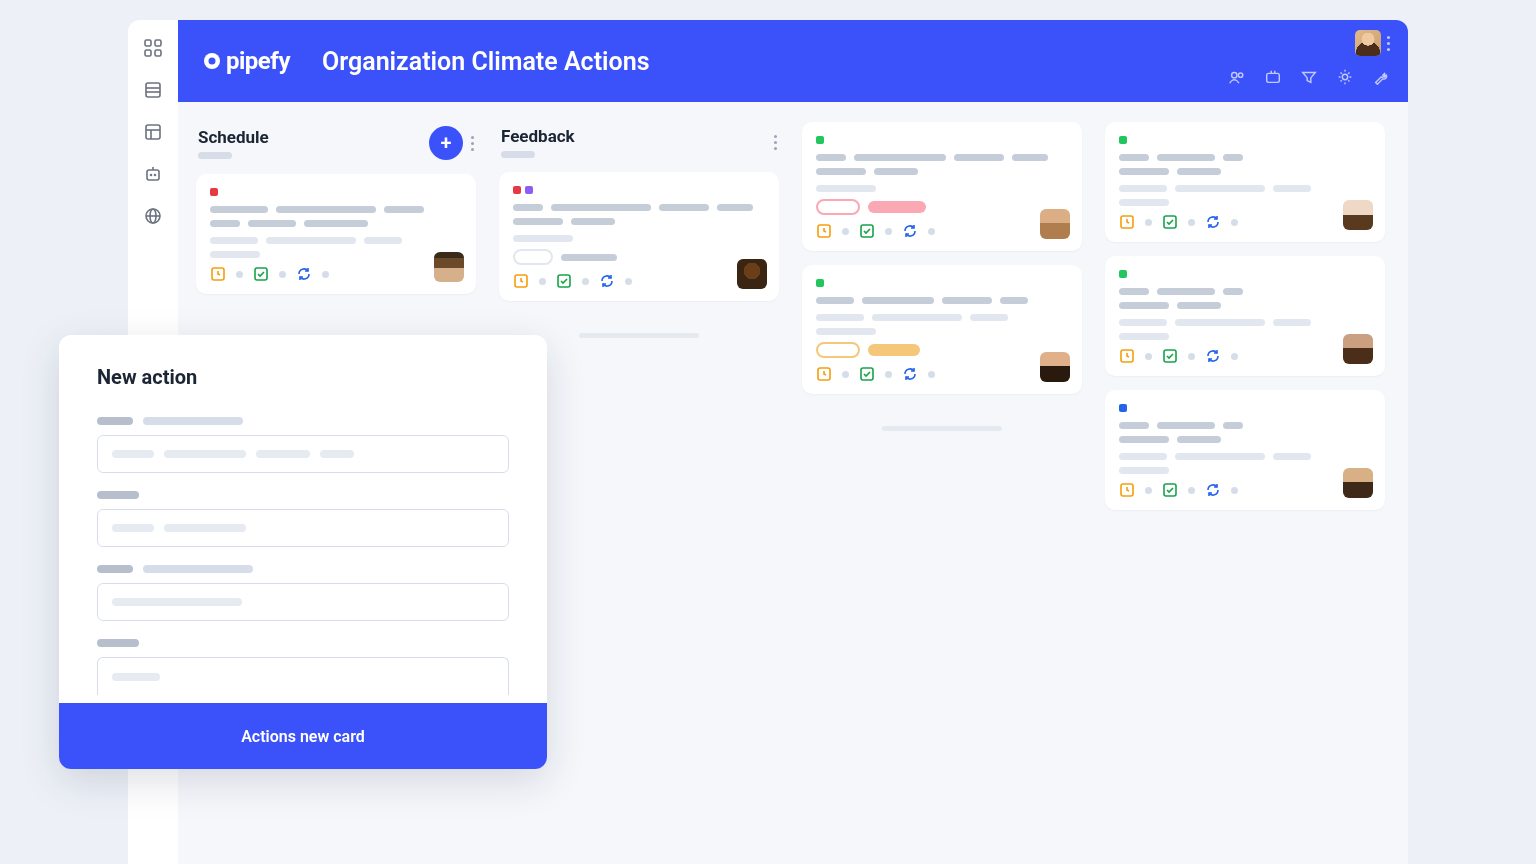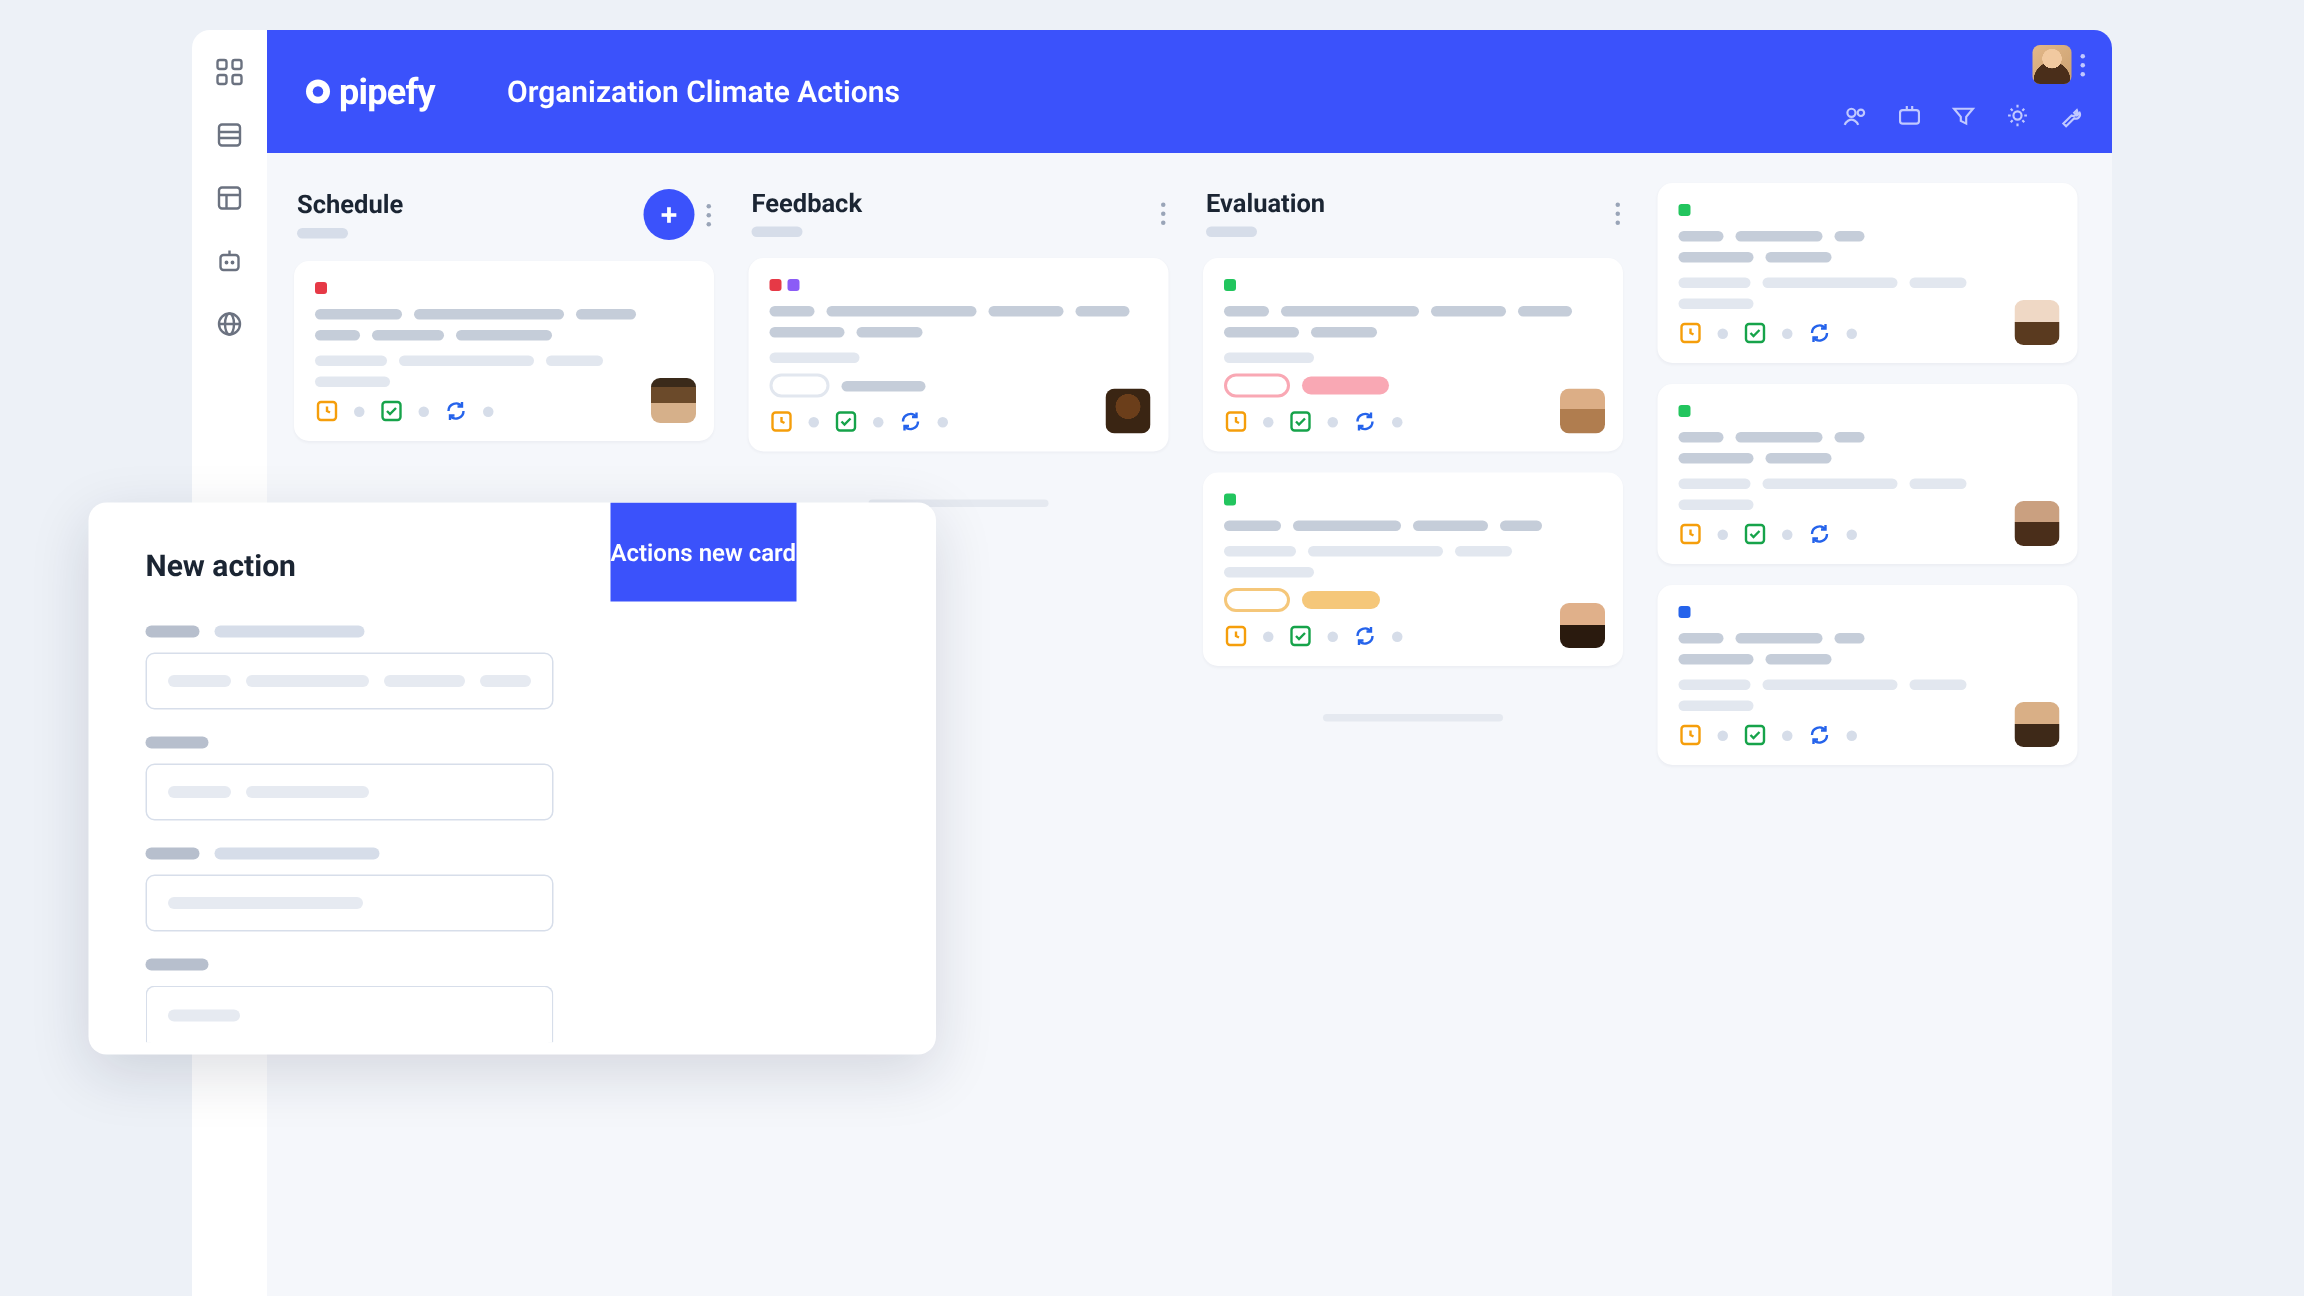--- a/index.html
+++ b/index.html
@@ -60,23 +60,23 @@
     color: #fff;
     font-size: 24px;
     font-weight: 700;
     letter-spacing: -0.5px;
     display: flex;
     align-items: center;
     gap: 4px;
   }
   .board-title {
     color: #fff;
-    font-size: 20px;
+    font-size: 25px;
     font-weight: 600;
-    margin-left: 48px;
+    margin-left: 32px;
   }
   .topbar-right {
     position: absolute;
     right: 18px;
     top: 10px;
     display: flex;
     flex-direction: column;
     align-items: flex-end;
     gap: 12px;
   }
@@ -169,26 +169,26 @@
   .face.f{background:linear-gradient(180deg,#caa080 0 46%,#4a2e1a 46% 100%);}
   .face.g{background:linear-gradient(180deg,#d9af86 0 48%,#3e2918 48% 100%);}
   .col-footer-bar{
     height:5px;border-radius:3px;background:#e5e9f0;margin:18px auto 0;width:120px;
   }
   
   .modal {
     position:absolute;
     left: 59px;
     top: 335px;
-    width: 565px;
+    width: 488px;
     background:#fff;
     border-radius:12px;
     box-shadow:0 12px 40px rgba(20,30,60,0.14);
     z-index:50;
-    display:flex;flex-direction:row;
+    display:flex;flex-direction:column;
     overflow:hidden;
   }
   .modal-body{padding:30px 38px 8px;display:flex;flex-direction:column;}
   .modal-title{font-size:20px;font-weight:700;color:#1b2533;margin-bottom:28px;}
   .form-group{margin-bottom:18px;}
   .form-label-row{display:flex;gap:10px;margin-bottom:10px;}
   .form-lbl{height:8px;border-radius:4px;}
   .lbl-dark{background:#b7bfcd;}
   .lbl-light{background:#d6dde9;}
   .form-input{
@@ -418,33 +418,20 @@
               <span class="dot"></span>
           </div>
           <div class="card-avatar">
               <div class="face b"></div>
             </div>
         </div>
         <div class="col-footer-bar"></div>
       </div>
 
       <div class="column">
-        <div class="col-header">
-          <div class="col-title-block">
-            <div class="col-title">Evaluation</div>
-            <div class="subbar"></div>
-          </div>
-          <div class="col-actions">
-            <div class="menu-dots">
-                <span></span>
-                <span></span>
-                <span></span>
-              </div>
-          </div>
-        </div>
         <div class="card">
           <div class="label-row">
               <div class="lbl green"></div>
             </div>
           <div class="skline">
               <span class="sk" style="width:30px"></span>
               <span class="sk" style="width:92px"></span>
               <span class="sk" style="width:50px"></span>
               <span class="sk" style="width:36px"></span>
             </div>

